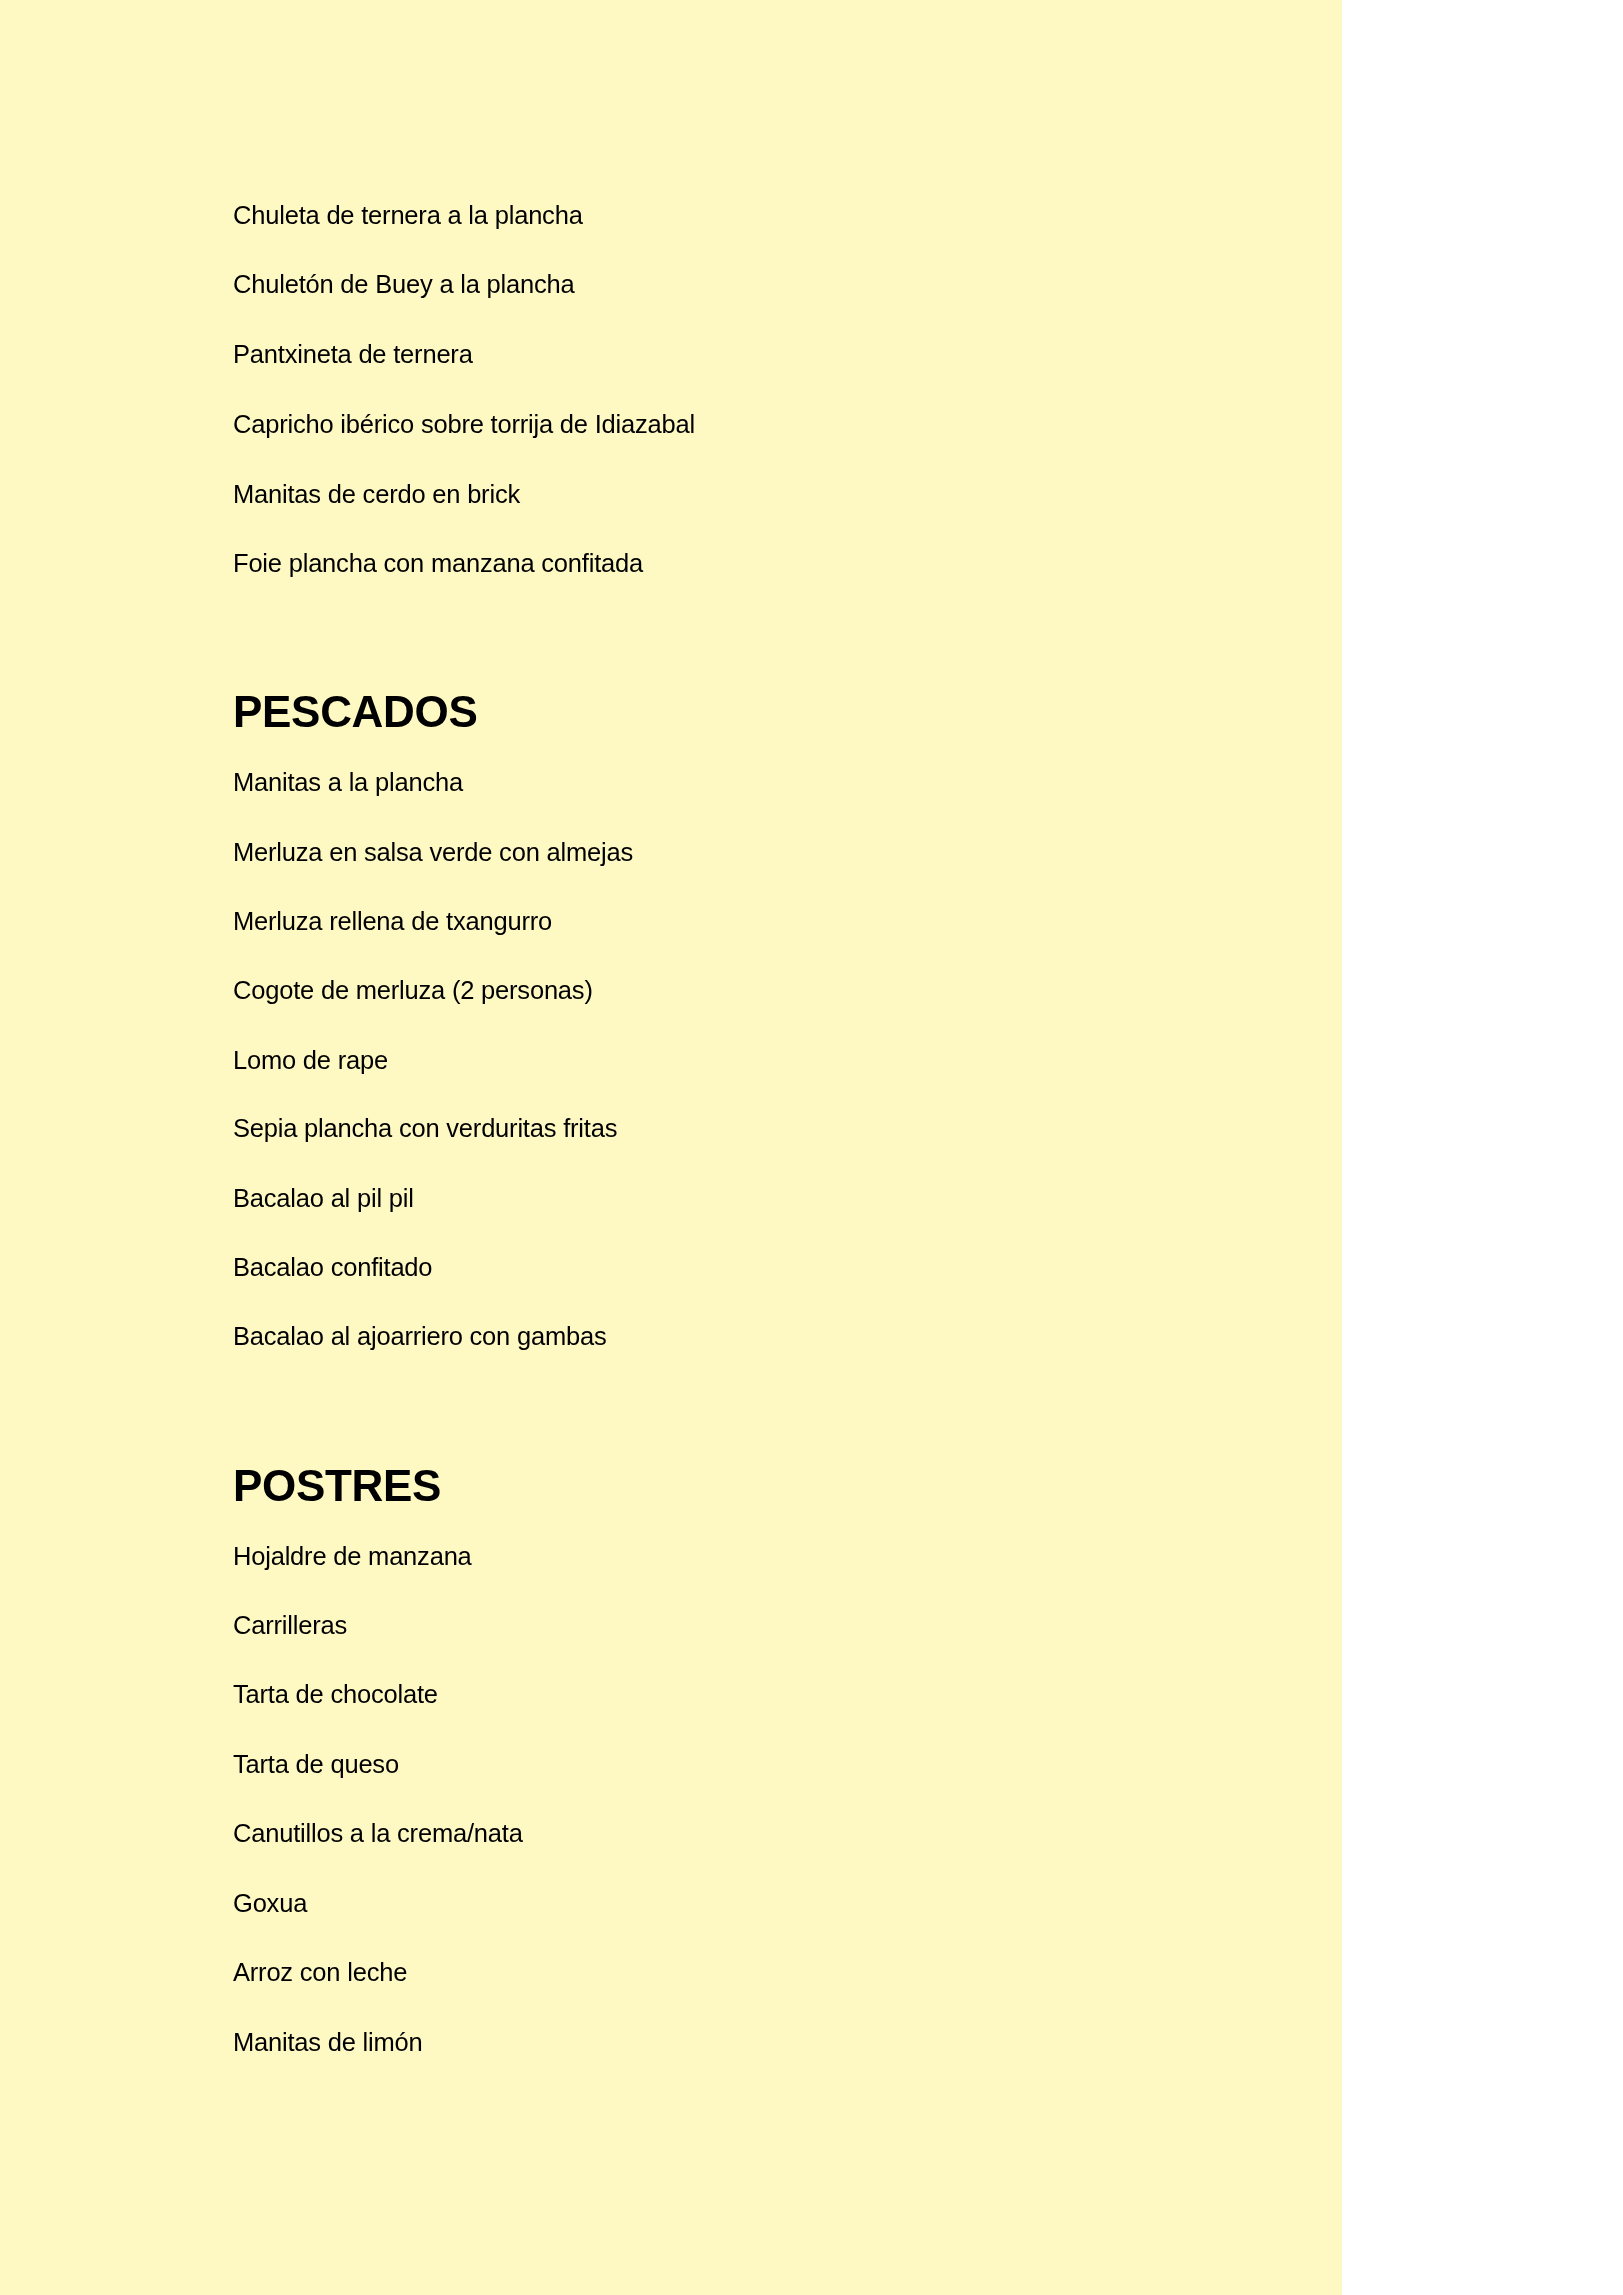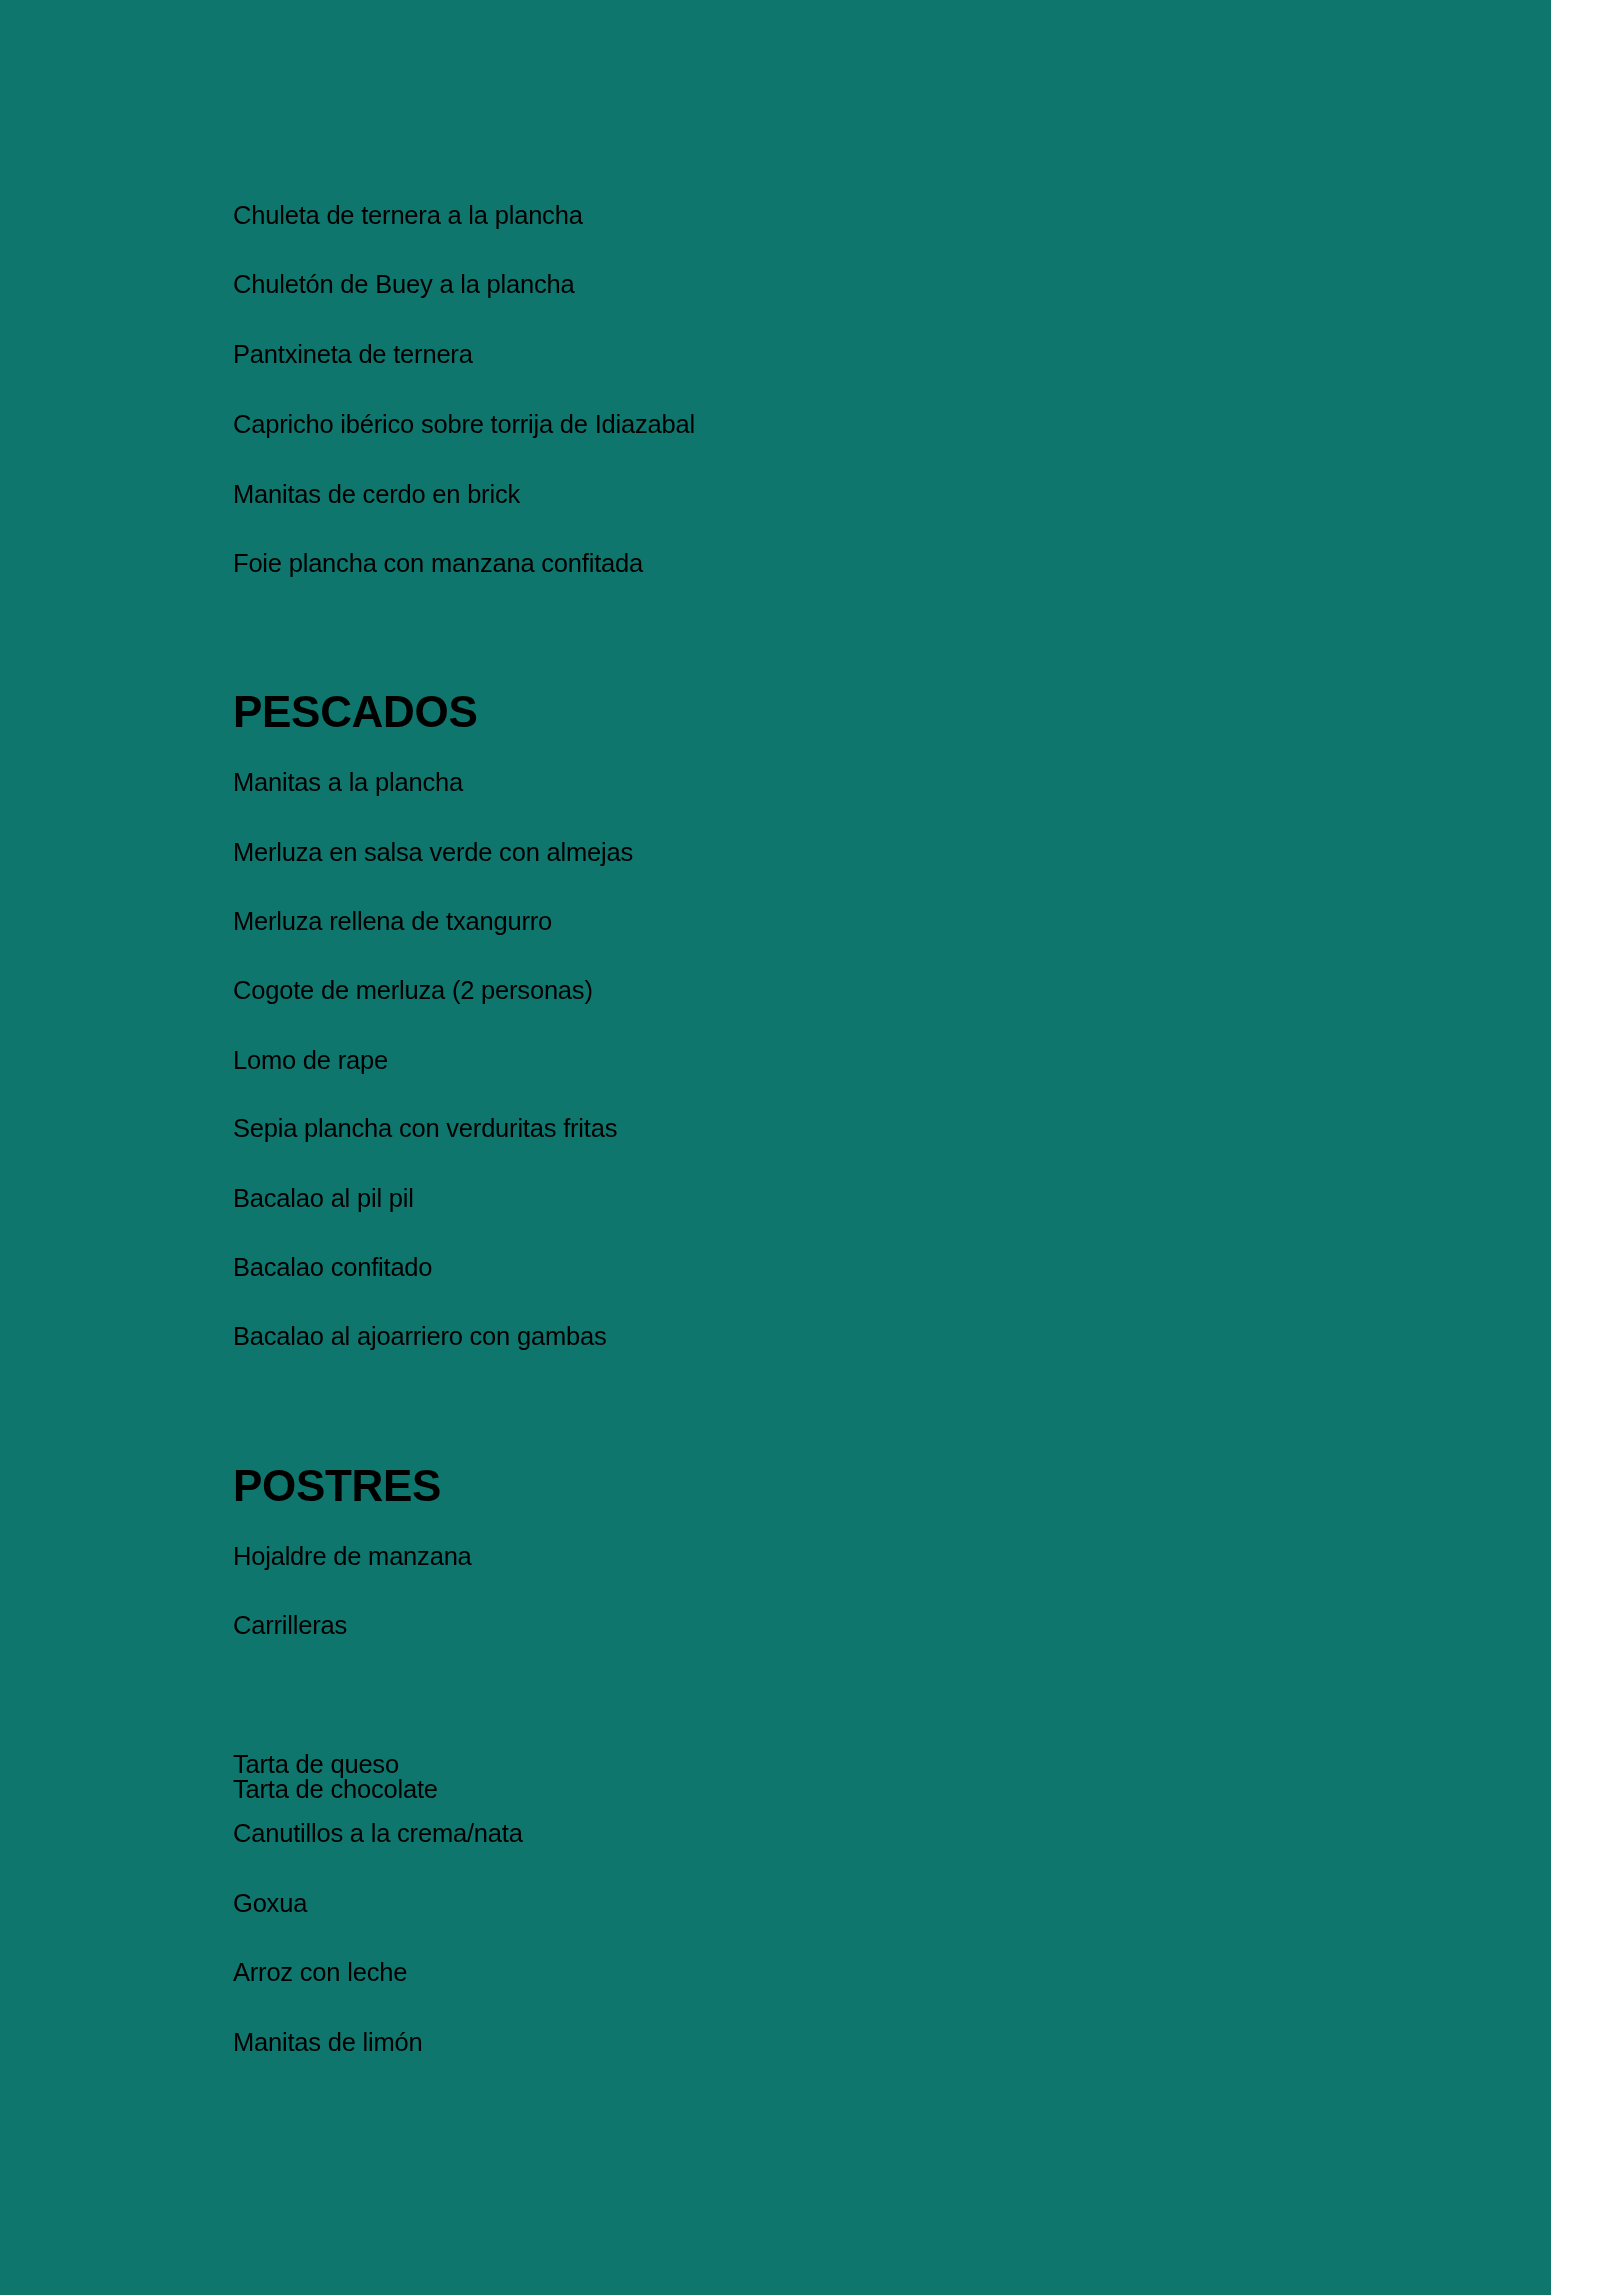--- a/index.html
+++ b/index.html
@@ -11,23 +11,23 @@
       width: 1623px;
       height: 2295px;
       position: relative;
       overflow: hidden;
       font-family: "Liberation Sans", "DejaVu Sans", sans-serif;
       color: #000000;
     }
     .page {
       position: absolute;
       left: 0; top: 0;
-      width: 1551px;
+      width: 1342px;
       height: 2295px;
-      background: #0f766e;
+      background: #fef9c3;
     }
     .line {
       position: absolute;
       left: 233px;
       white-space: nowrap;
       line-height: 1;
     }
     .item {
       font-size: 25.5px;
       font-weight: normal;
@@ -63,21 +63,21 @@
     <div class="line item" style="top:1116px">Sepia plancha con verduritas fritas</div>
     <div class="line item" style="top:1186px">Bacalao al pil pil</div>
     <div class="line item" style="top:1255px">Bacalao confitado</div>
     <div class="line item" style="top:1324px">Bacalao al ajoarriero con gambas</div>
   </div>
 
   <div>
     <div class="line heading" style="top:1464px">POSTRES</div>
     <div class="line item" style="top:1544px">Hojaldre de manzana</div>
     <div class="line item" style="top:1613px">Carrilleras</div>
-    <div class="line item" style="top:1777px">Tarta de chocolate</div>
+    <div class="line item" style="top:1682px">Tarta de chocolate</div>
     <div class="line item" style="top:1752px">Tarta de queso</div>
     <div class="line item" style="top:1821px">Canutillos a la crema/nata</div>
     <div class="line item" style="top:1891px">Goxua</div>
     <div class="line item" style="top:1960px">Arroz con leche</div>
     <div class="line item" style="top:2030px">Manitas de limón</div>
   </div>
 
 </div>
 
 

